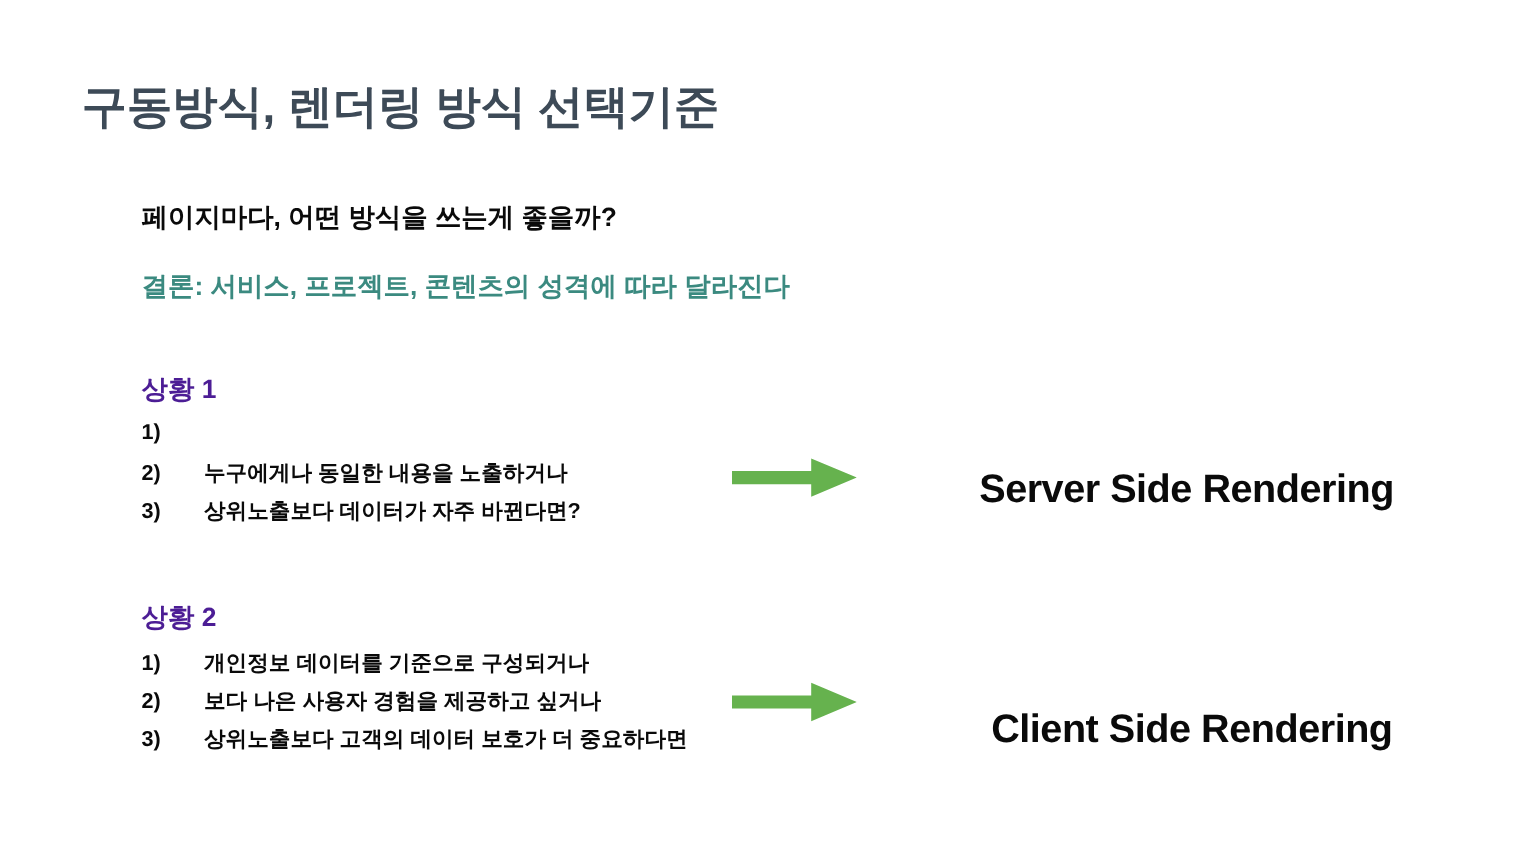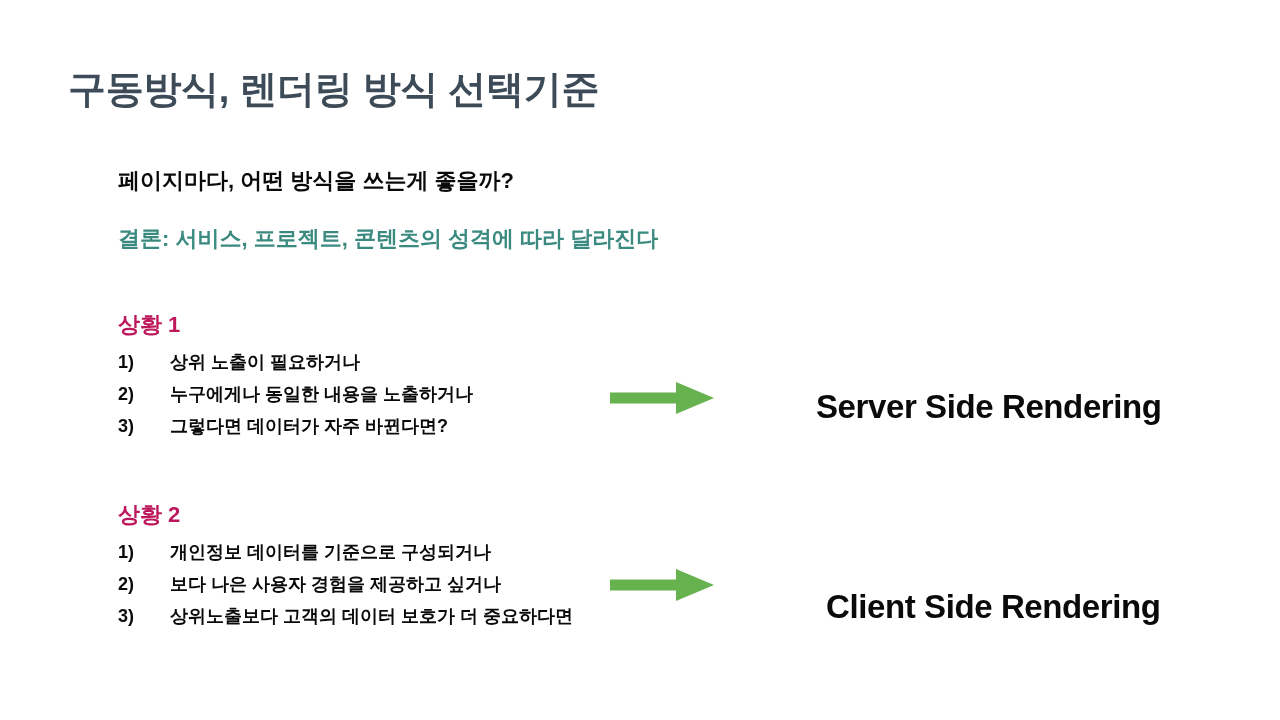--- a/index.html
+++ b/index.html
@@ -54,21 +54,21 @@
   .situation {
     position: absolute;
     left: 118px;
   }
   .situation-1 { top: 310px; }
   .situation-2 { top: 500px; }
 
   .situation-heading {
     font-size: 22px;
     font-weight: 700;
-    color: #be185d;
+    color: #4c1d95;
     margin: 0 0 10px 0;
     white-space: nowrap;
   }
   .situation-list {
     list-style: none;
     margin: 0;
     padding: 0;
   }
   .situation-list li {
     display: flex;
@@ -121,29 +121,28 @@
 
   <div class="intro-question">페이지마다, 어떤 방식을 쓰는게 좋을까?</div>
 
   <div class="intro-conclusion">결론: 서비스, 프로젝트, 콘텐츠의 성격에 따라 달라진다</div>
 
   <div class="situation situation-1">
     <div class="situation-heading">상황 1</div>
     <ul class="situation-list">
       <li>
         <span class="item-marker">1)</span>
-        <span class="item-text">상위 노출이 필요하거나</span>
       </li>
       <li>
         <span class="item-marker">2)</span>
         <span class="item-text">누구에게나 동일한 내용을 노출하거나</span>
       </li>
       <li>
         <span class="item-marker">3)</span>
-        <span class="item-text">그렇다면 데이터가 자주 바뀐다면?</span>
+        <span class="item-text">상위노출보다 데이터가 자주 바뀐다면?</span>
       </li>
     </ul>
   </div>
 
   <div class="arrow arrow-1">
     <svg viewBox="0 0 104 34" xmlns="http://www.w3.org/2000/svg" aria-hidden="true">
       <path d="M0 11.5 L66 11.5 L66 1 L104 17 L66 33 L66 22.5 L0 22.5 Z" fill="#66b24e"></path>
     </svg>
   </div>
 

